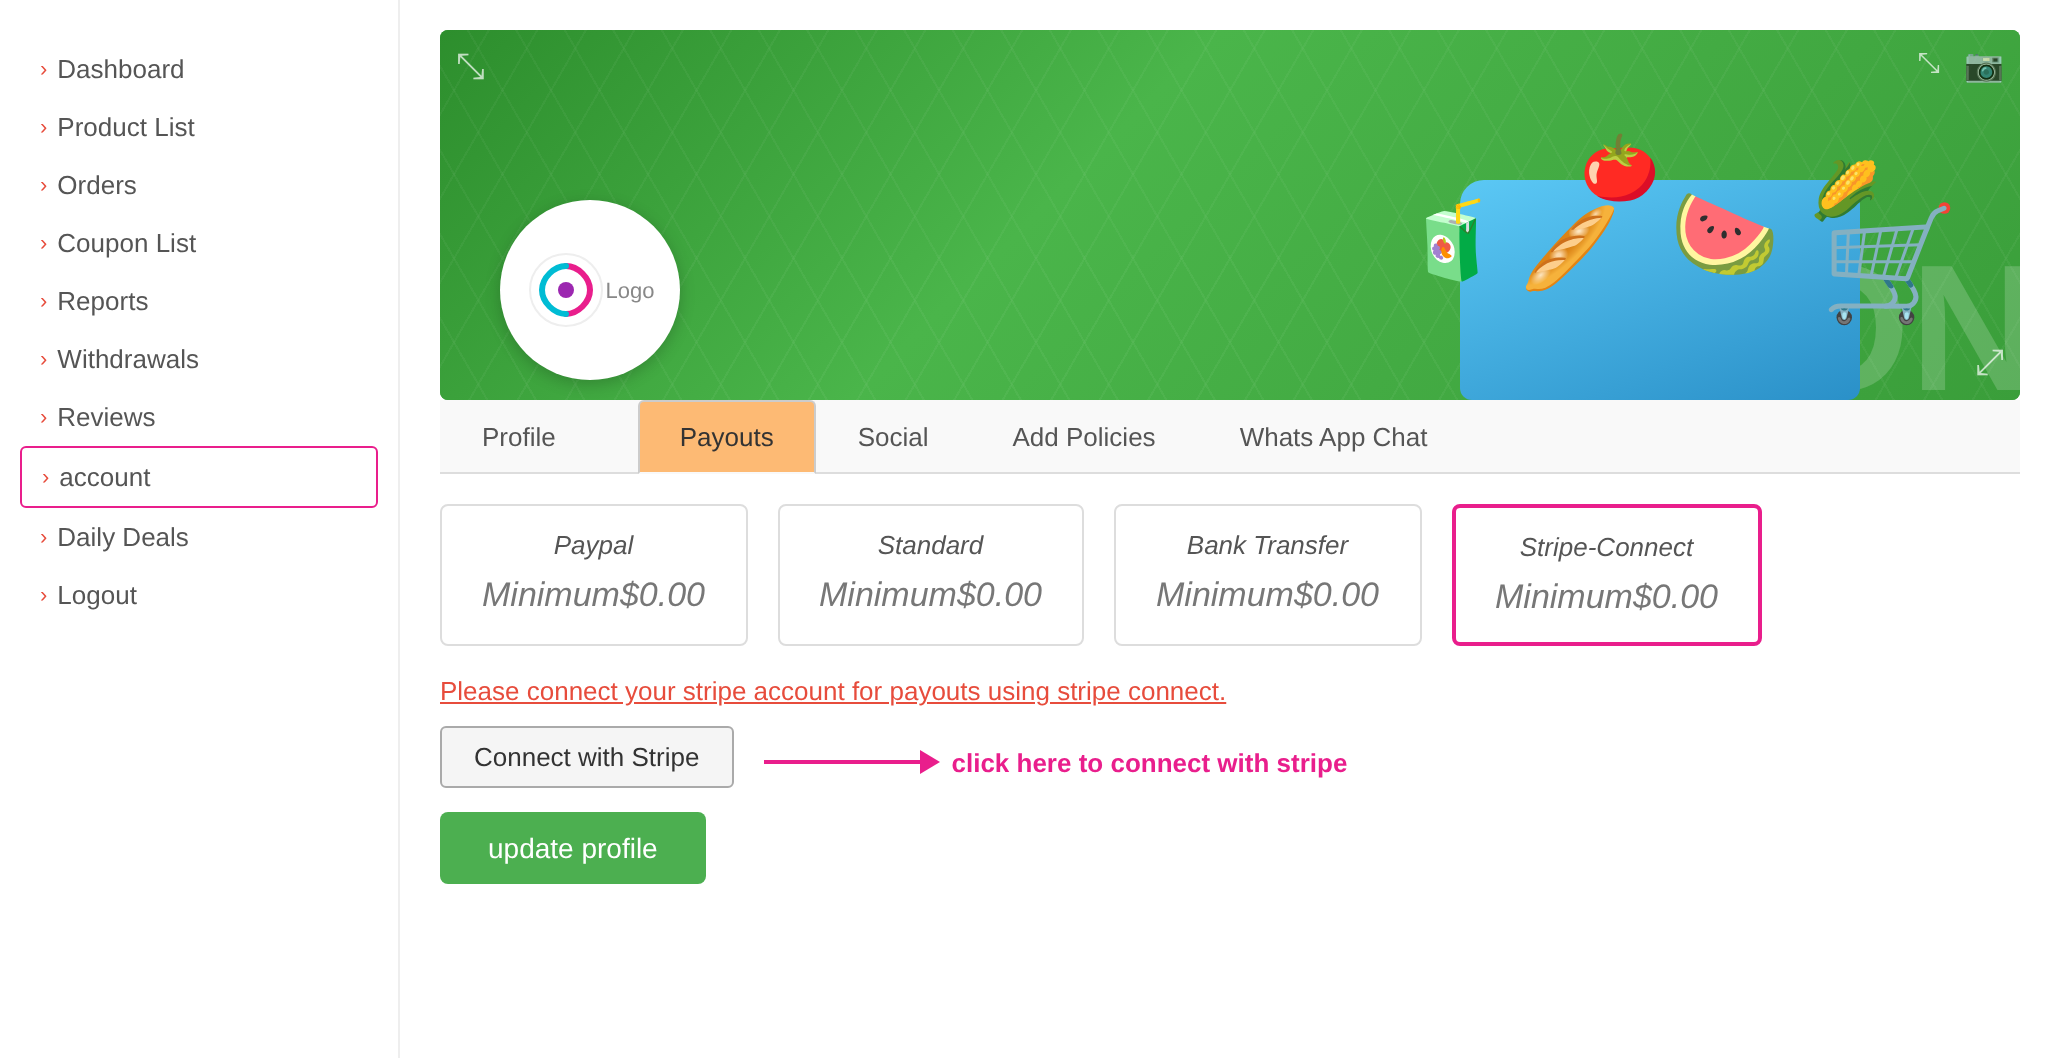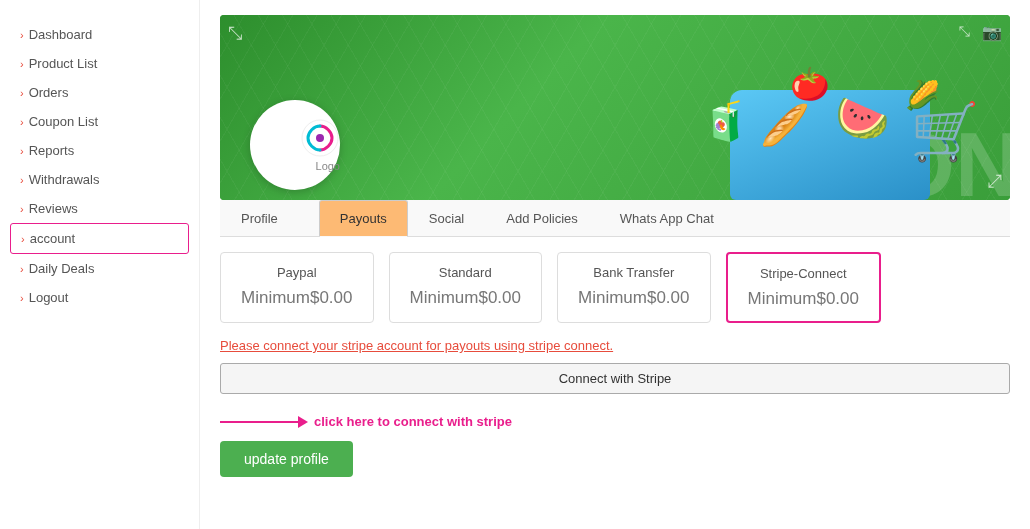--- a/index.html
+++ b/index.html
@@ -20,52 +20,52 @@
     
     .banner-container { position: relative; height: 185px; background: #3a9e3a; border-radius: 4px; overflow: hidden; margin-bottom: 0; }
     .banner-bg { width: 100%; height: 100%; background: linear-gradient(135deg, #2d8e2d 0%, #4ab54a 40%, #3a9e3a 100%); position: relative; }
     .banner-triangle-pattern { position: absolute; top: 0; left: 0; width: 100%; height: 100%; opacity: 0.15; background-image: repeating-linear-gradient(60deg, transparent, transparent 20px, rgba(255,255,255,0.3) 20px, rgba(255,255,255,0.3) 21px), repeating-linear-gradient(-60deg, transparent, transparent 20px, rgba(255,255,255,0.3) 20px, rgba(255,255,255,0.3) 21px); }
     .banner-icon-tl { position: absolute; top: 8px; left: 8px; color: rgba(255,255,255,0.7); font-size: 18px; }
     .banner-icon-tr { position: absolute; top: 8px; right: 40px; color: rgba(255,255,255,0.7); font-size: 14px; }
     .banner-icon-camera { position: absolute; top: 8px; right: 8px; color: rgba(255,255,255,0.7); font-size: 16px; }
     .banner-icon-br { position: absolute; bottom: 8px; right: 8px; color: rgba(255,255,255,0.7); font-size: 18px; }
 
     
-    .logo-circle { position: absolute; left: 30px; bottom: 10px; width: 90px; height: 90px; background: white; border-radius: 50%; display: flex; flex-direction: column; align-items: flex-end; justify-content: center; box-shadow: 0 2px 8px rgba(0,0,0,0.2); }
+    .logo-circle { position: absolute; left: 30px; bottom: 10px; width: 90px; height: 90px; background: white; border-radius: 50%; display: flex; flex-direction: row; align-items: center; justify-content: center; box-shadow: 0 2px 8px rgba(0,0,0,0.2); }
     .logo-text { font-size: 11px; color: #888; margin-top: 2px; }
 
     
     .tabs { display: flex; border-bottom: 1px solid #ddd; margin-bottom: 15px; background: #f9f9f9; }
     .tab { padding: 10px 20px; cursor: pointer; font-size: 13px; color: #555; border: 1px solid transparent; margin-bottom: -1px; }
     .tab.active { background: #fdba74; color: #333; border-color: #ccc #ccc #f9f9f9; border-radius: 3px 3px 0 0; margin-left: 20px; }
 
     
     .payment-methods { display: flex; gap: 15px; margin-bottom: 15px; }
-    .payment-card { border: 1px solid #ddd; border-radius: 4px; padding: 12px 20px; text-align: center; min-width: 130px; cursor: pointer; }
+    .payment-card { border: 1px solid #ddd; border-radius: 4px; padding: 12px 20px; text-align: center; min-width: 130px; cursor: pointer; font-style: italic; }
     .payment-card .method-name { font-size: 13px; color: #555; margin-bottom: 8px; }
     .payment-card .method-min { font-size: 17px; color: #777; }
     .payment-card.selected { border: 2px solid #e91e8c; }
 
     
     .stripe-notice { color: #e74c3c; font-size: 13px; margin-bottom: 10px; font-weight: 500; text-decoration: underline; }
 
     
     .connect-btn { border: 1px solid #aaa; background: #f5f5f5; padding: 7px 16px; font-size: 13px; cursor: pointer; border-radius: 3px; color: #333; }
 
     
     .annotation-row { display: flex; align-items: center; gap: 10px; margin-top: 5px; margin-left: 0px; }
     .arrow-annotation { display: flex; align-items: center; gap: 14px; }
     .arrow-line { width: 80px; height: 2px; background: #e91e8c; position: relative; }
     .arrow-line::after { content: ''; position: absolute; right: -8px; top: -5px; border-left: 10px solid #e91e8c; border-top: 6px solid transparent; border-bottom: 6px solid transparent; }
     .annotation-text { color: #e91e8c; font-size: 13px; font-weight: bold; white-space: nowrap; }
 
     
     .update-btn { background: #4CAF50; color: white; border: none; padding: 10px 24px; font-size: 14px; cursor: pointer; border-radius: 4px; margin-top: 12px; }
 
-    .btn-row { display: flex; gap: 15px; margin-top: 5px; flex-direction: column; }
+    .btn-row { display: flex; align-items: center; gap: 15px; margin-top: 5px; }
   </style>
 </head>
 <body>
 
 <div class="layout">
 
   <div class="sidebar">
     <div class="sidebar-item">
       <span class="chevron">›</span>
       <span>Dashboard</span>

